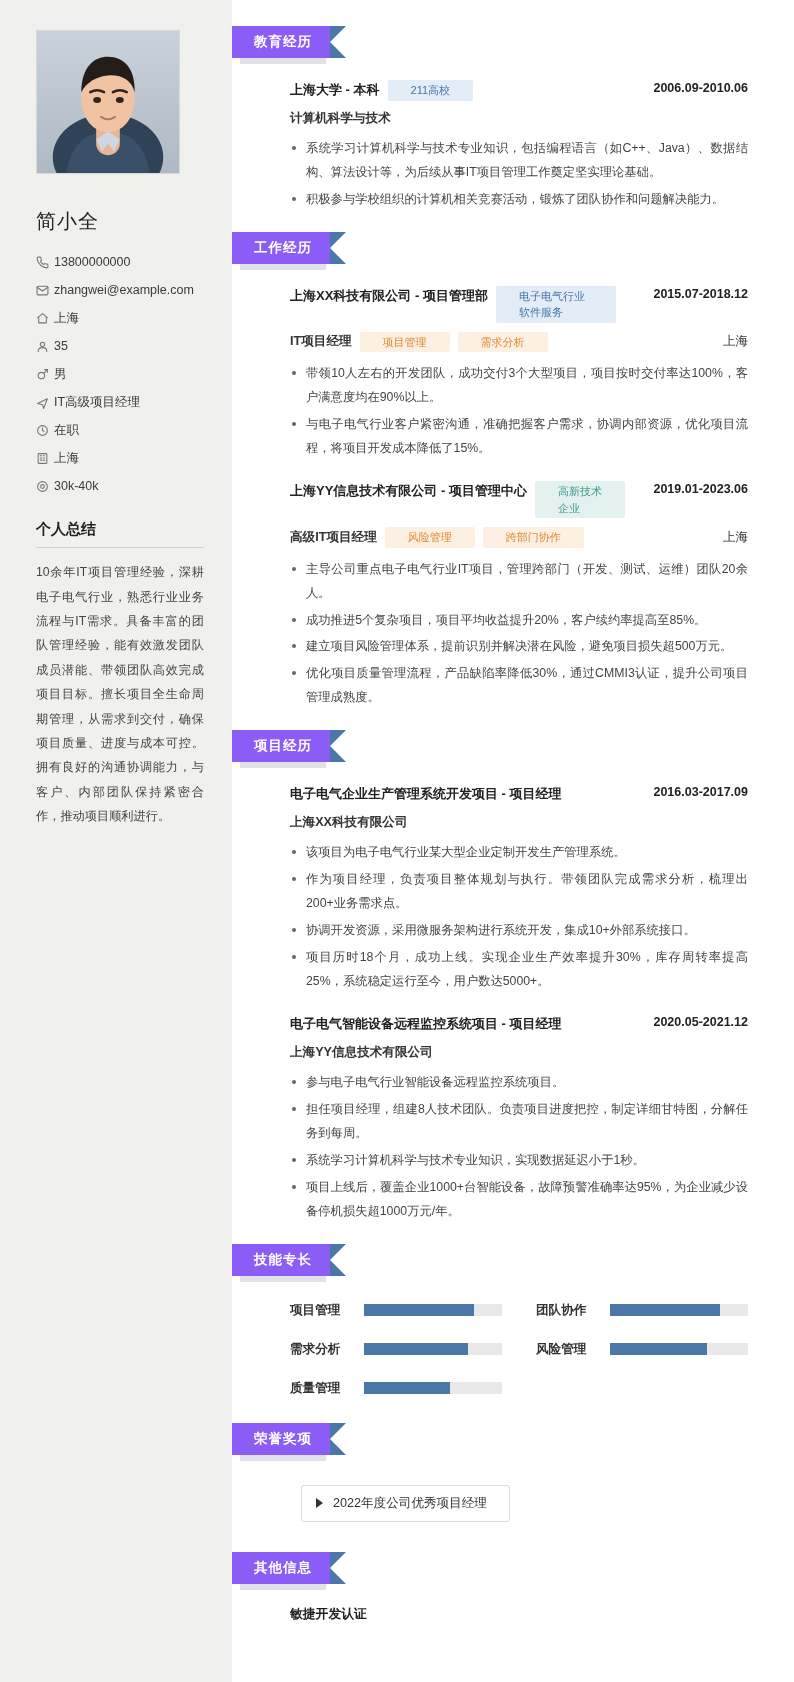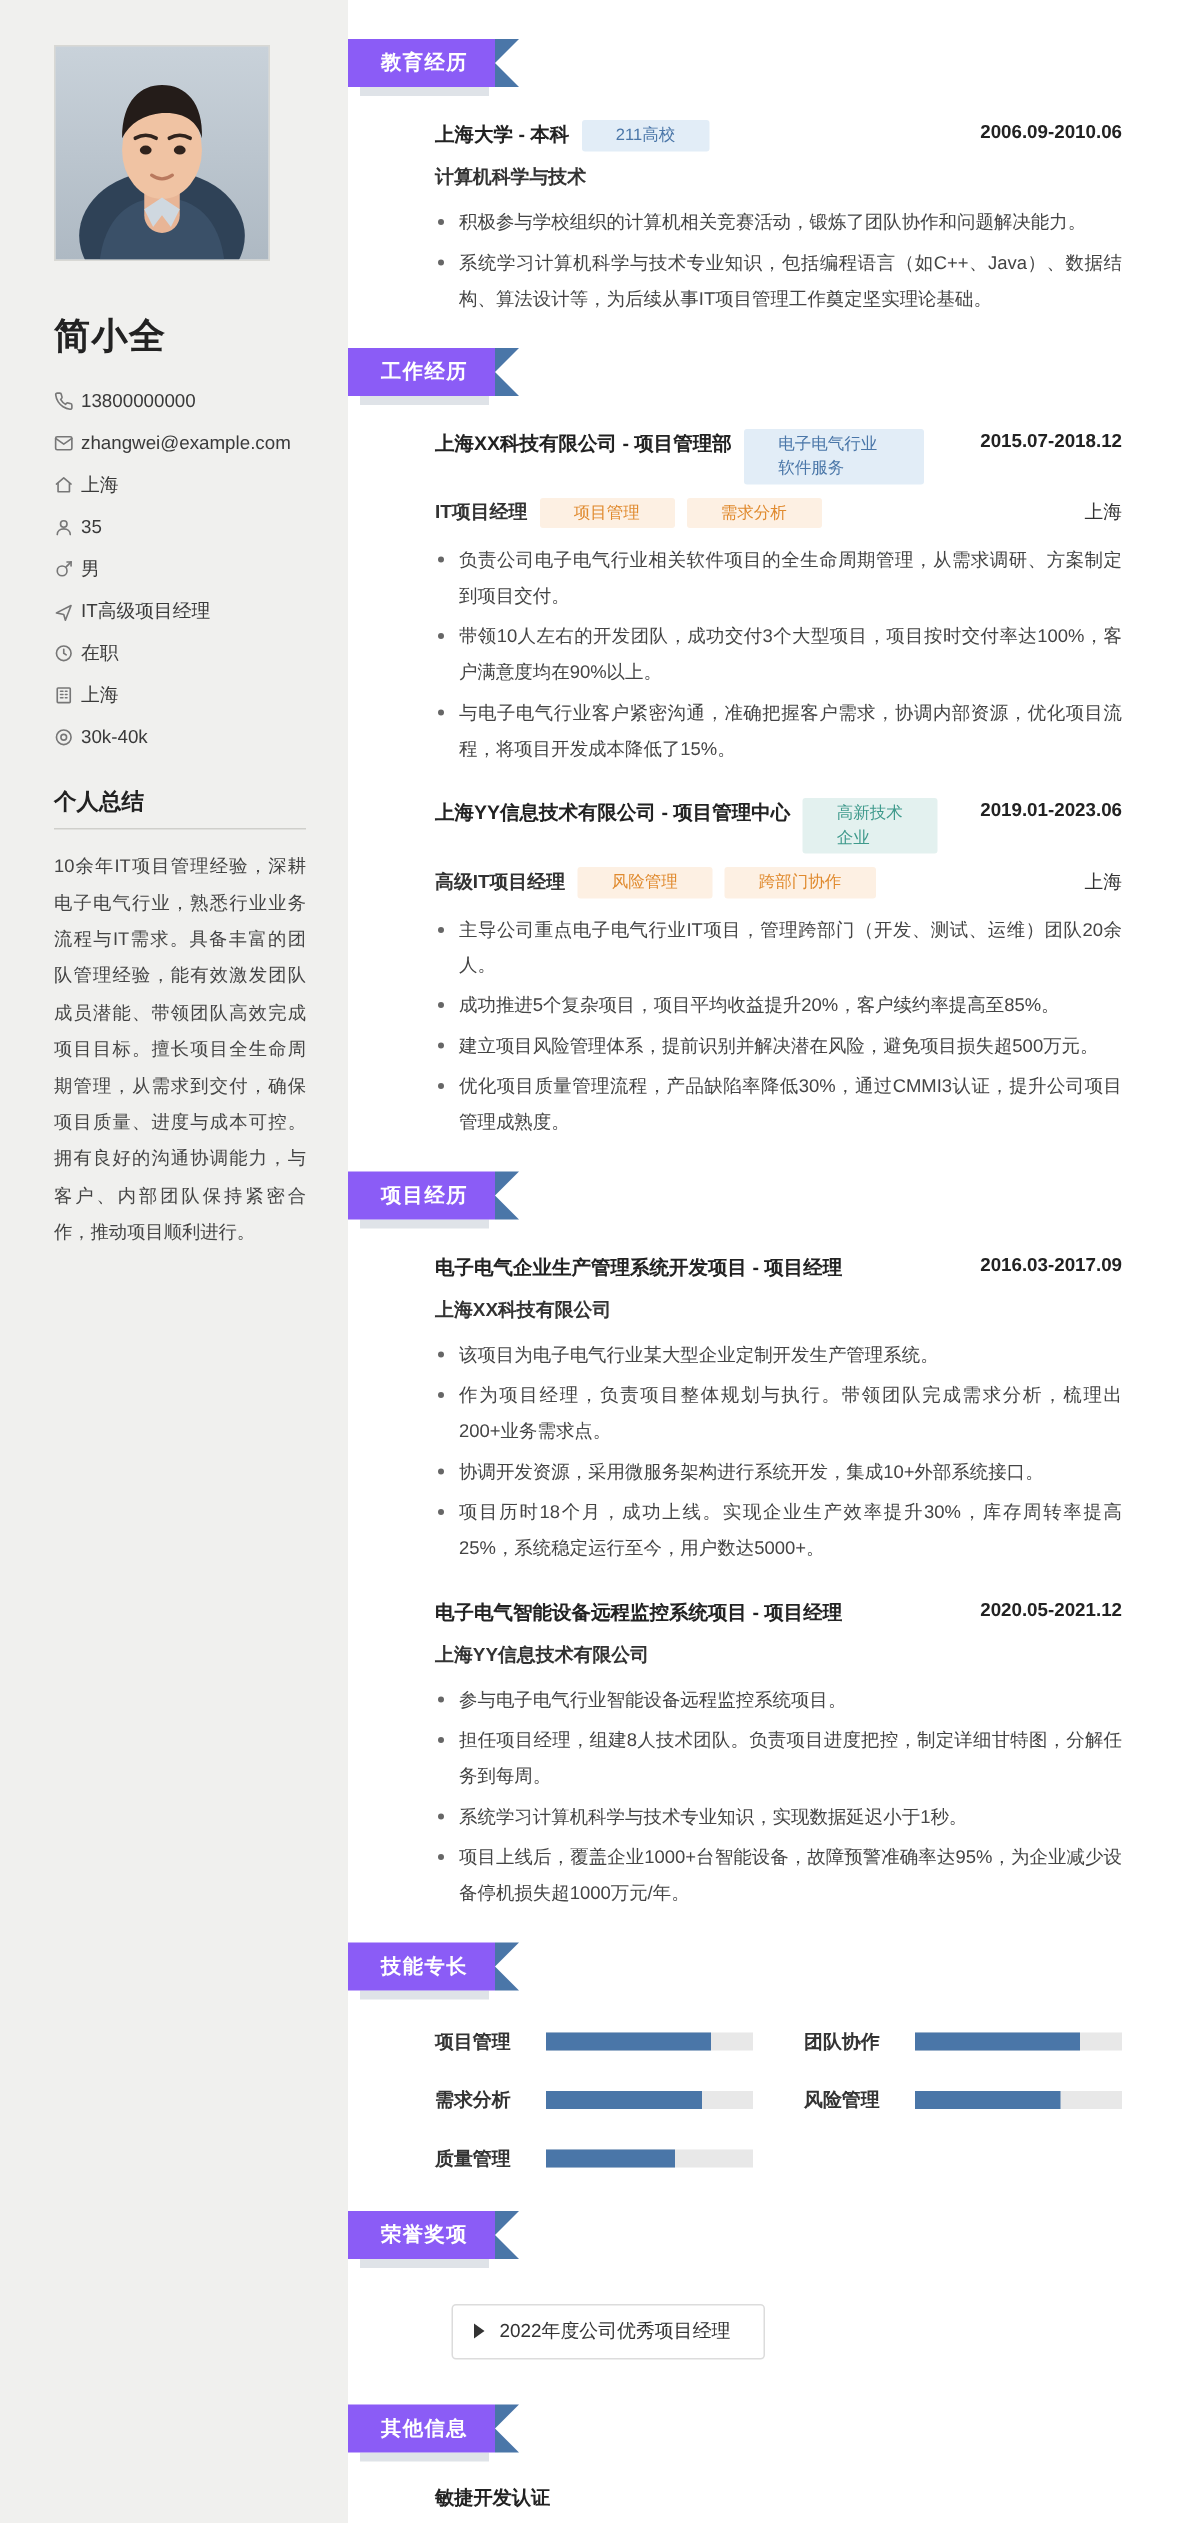--- a/index.html
+++ b/index.html
@@ -29,22 +29,22 @@
   .avatar-wrap {
     width: 144px;
     height: 144px;
     border: 1px solid #d8d8d4;
     background: #cfd6dc;
     overflow: hidden;
     margin-bottom: 34px;
   }
   .avatar-svg { display: block; width: 100%; height: 100%; }
   .name {
-    font-size: 24px;
-    font-weight: bold;
+    font-size: 20px;
+    font-weight: normal;
     color: #222;
     letter-spacing: 1px;
     margin-bottom: 20px;
   }
   .contact-list { list-style: none; margin: 0; padding: 0; }
   .contact-item {
     display: flex;
     align-items: center;
     font-size: 12.5px;
     color: #444;
@@ -394,22 +394,22 @@
         <div class="entry">
           <div class="entry-row">
             <div class="entry-left">
               <span>上海大学 - 本科</span>
               <span class="tag tag-blue">211高校</span>
             </div>
             <div class="entry-date">2006.09-2010.06</div>
           </div>
           <div class="entry-sub2">计算机科学与技术</div>
           <ul class="bullets">
+            <li>系统学习计算机科学与技术专业知识，包括编程语言（如C++、Java）、数据结构、算法设计等，为后续从事IT项目管理工作奠定坚实理论基础。</li>
             <li>积极参与学校组织的计算机相关竞赛活动，锻炼了团队协作和问题解决能力。</li>
-            <li>系统学习计算机科学与技术专业知识，包括编程语言（如C++、Java）、数据结构、算法设计等，为后续从事IT项目管理工作奠定坚实理论基础。</li>
           </ul>
         </div>
       </div>
     </section>
 
     <section class="section">
       <div class="sec-head">
         <span class="sec-shadow"></span>
         <span class="sec-label">工作经历</span>
         <span class="sec-arrow"></span>
@@ -426,21 +426,20 @@
           </div>
           <div class="sub-row">
             <div class="sub-left">
               <span>IT项目经理</span>
               <span class="tag tag-orange">项目管理</span>
               <span class="tag tag-orange">需求分析</span>
             </div>
             <div class="sub-right">上海</div>
           </div>
           <ul class="bullets">
-            <li>负责公司电子电气行业相关软件项目的全生命周期管理，从需求调研、方案制定到项目交付。</li>
             <li>带领10人左右的开发团队，成功交付3个大型项目，项目按时交付率达100%，客户满意度均在90%以上。</li>
             <li>与电子电气行业客户紧密沟通，准确把握客户需求，协调内部资源，优化项目流程，将项目开发成本降低了15%。</li>
           </ul>
         </div>
 
         <div class="entry">
           <div class="entry-row">
             <div class="entry-left">
               <span>上海YY信息技术有限公司 - 项目管理中心</span>
               <span class="tag tag-teal" style="max-width:90px;">高新技术企业</span>

